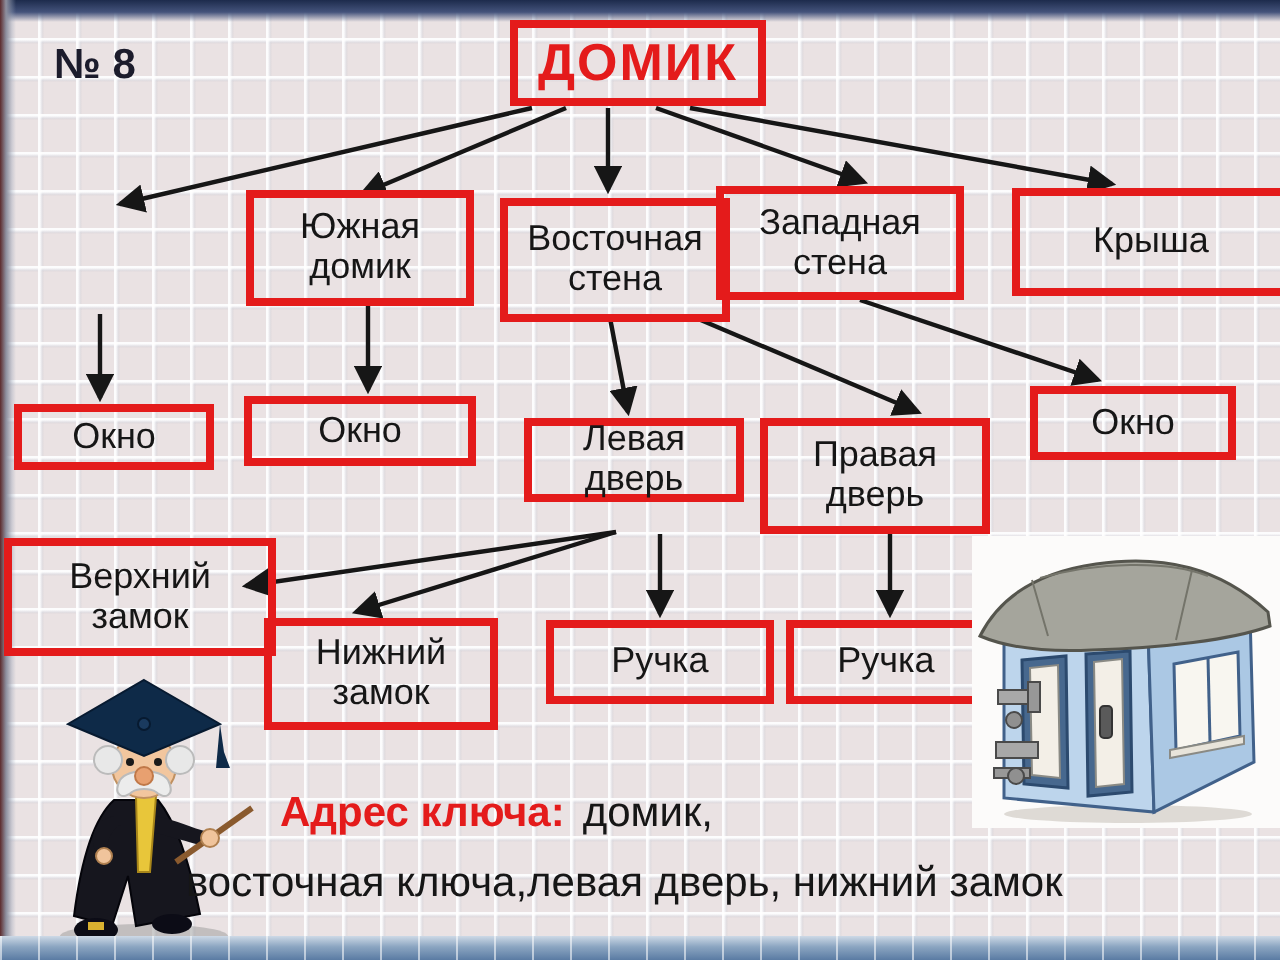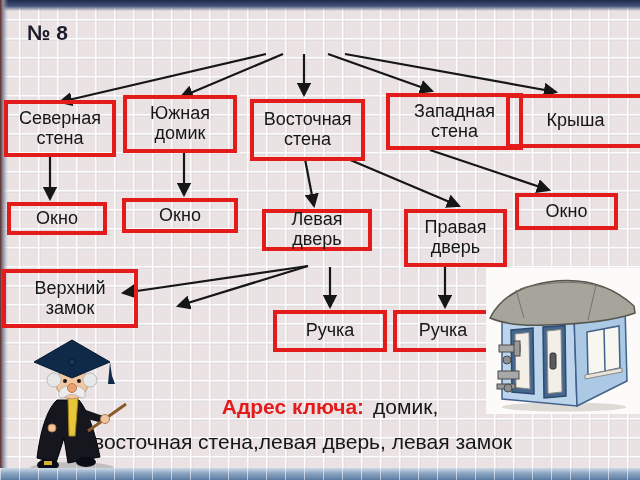--- a/index.html
+++ b/index.html
@@ -25,21 +25,21 @@
   .slide-number{position:absolute;left:27px;top:21px;font-size:21px;font-weight:bold;color:#1c1c2c;}
   .edges{position:absolute;left:0;top:0;width:640px;height:480px;pointer-events:none;}
   .node{
     position:absolute;box-sizing:border-box;border:4px solid var(--accent-red,#e41b1b);
     display:flex;align-items:center;justify-content:center;text-align:center;
     font-size:18px;line-height:1.1;color:#161616;padding:1px 10px;
   }
   .node.title{font-size:26px;font-weight:bold;color:var(--accent-red,#e41b1b);letter-spacing:1px;padding:1px 4px;}
   .house-panel{position:absolute;left:486px;top:268px;width:154px;height:146px;background:#fcfbfa;}
   .professor{position:absolute;left:12px;top:337px;width:125px;height:140px;}
-  .footer-line1{position:absolute;left:140px;top:395px;width:380px;text-align:center;font-size:21px;color:#161616;white-space:nowrap;}
+  .footer-line1{position:absolute;left:140px;top:395px;width:380px;font-size:21px;color:#161616;white-space:nowrap;}
   .footer-line1 .accent{color:var(--accent-red,#e41b1b);font-weight:bold;}
   .footer-line1 .rest{margin-left:9px;}
   .footer-line2{position:absolute;left:93px;top:430px;font-size:21px;color:#161616;white-space:nowrap;}
 </style>
 </head>
 <body>
 
 <div class="slide">
 
   <div class="top-bar"></div>
@@ -64,34 +64,35 @@
       <line x1="305" y1="159" x2="314" y2="206" marker-end="url(#arrow)"></line>
       <line x1="348" y1="159" x2="459" y2="206" marker-end="url(#arrow)"></line>
       <line x1="430" y1="150" x2="549" y2="190" marker-end="url(#arrow)"></line>
       <line x1="308" y1="266" x2="123" y2="293" marker-end="url(#arrow)"></line>
       <line x1="308" y1="266" x2="178" y2="306" marker-end="url(#arrow)"></line>
       <line x1="330" y1="267" x2="330" y2="307" marker-end="url(#arrow)"></line>
       <line x1="445" y1="267" x2="445" y2="307" marker-end="url(#arrow)"></line>
     </g>
   </svg>
 
+  <div class="node title" style="left:255px;top:10px;width:128px;height:43px">ДОМИК</div>
 
-  <div class="node" style="left:4px;top:100px;width:112px;height:57px">Северная стена</div>
   <div class="node" style="left:123px;top:95px;width:114px;height:58px">Южная домик</div>
   <div class="node" style="left:250px;top:99px;width:115px;height:62px">Восточная стена</div>
-  <div class="node" style="left:386px;top:93px;width:137px;height:57px">Западная стена</div>
+  <div class="node" style="left:358px;top:93px;width:124px;height:57px">Западная стена</div>
   <div class="node" style="left:506px;top:94px;width:139px;height:54px">Крыша</div>
 
   <div class="node" style="left:7px;top:202px;width:100px;height:33px">Окно</div>
   <div class="node" style="left:122px;top:198px;width:116px;height:35px">Окно</div>
   <div class="node" style="left:262px;top:209px;width:110px;height:42px">Левая дверь</div>
-  <div class="node" style="left:404px;top:209px;width:103px;height:58px">Правая дверь</div>
+  <div class="node" style="left:380px;top:209px;width:115px;height:58px">Правая дверь</div>
   <div class="node" style="left:515px;top:193px;width:103px;height:37px">Окно</div>
 
   <div class="node" style="left:2px;top:269px;width:136px;height:59px">Верхний замок</div>
+  <div class="node" style="left:132px;top:309px;width:117px;height:56px">Нижний замок</div>
   <div class="node" style="left:273px;top:310px;width:114px;height:42px">Ручка</div>
   <div class="node" style="left:393px;top:310px;width:100px;height:42px">Ручка</div>
 
   <div class="house-panel">
     <svg width="154" height="146" viewBox="0 0 154 146">
       <ellipse cx="78" cy="139" rx="62" ry="4.5" fill="#c9c5bd" opacity="0.6"></ellipse>
       <g stroke="#41618a" stroke-width="1.5">
         <path d="M16,54 L88,47 L91,138 L16,131 Z" fill="#bdd5ec"></path>
         <path d="M88,47 L139,39 L141,113 L91,138 Z" fill="#abc8e4"></path>
       </g>
@@ -146,16 +147,16 @@
     <circle cx="53" cy="43" r="2" fill="#1a1a1a"></circle>
     <circle cx="67" cy="43" r="2" fill="#1a1a1a"></circle>
     <path d="M60,2 L98,24 L60,40 L22,24 Z" fill="#0e2a48" stroke="#071a30"></path>
     <circle cx="60" cy="24" r="3" fill="#1a3a5e" stroke="#071a30"></circle>
     <path d="M98,24 L100,38 l3,8 l-7,0 Z" fill="#0e2a48"></path>
   </svg>
 
   <div class="footer-line1">
     <span class="accent">Адрес ключа:</span><span class="rest">домик,</span>
   </div>
-  <div class="footer-line2">восточная стена,левая дверь, левая замок</div>
+  <div class="footer-line2">восточная ключа,левая дверь, нижний замок</div>
 
   <div class="bottom-bar"></div>
 </div>
 
 </body></html>

